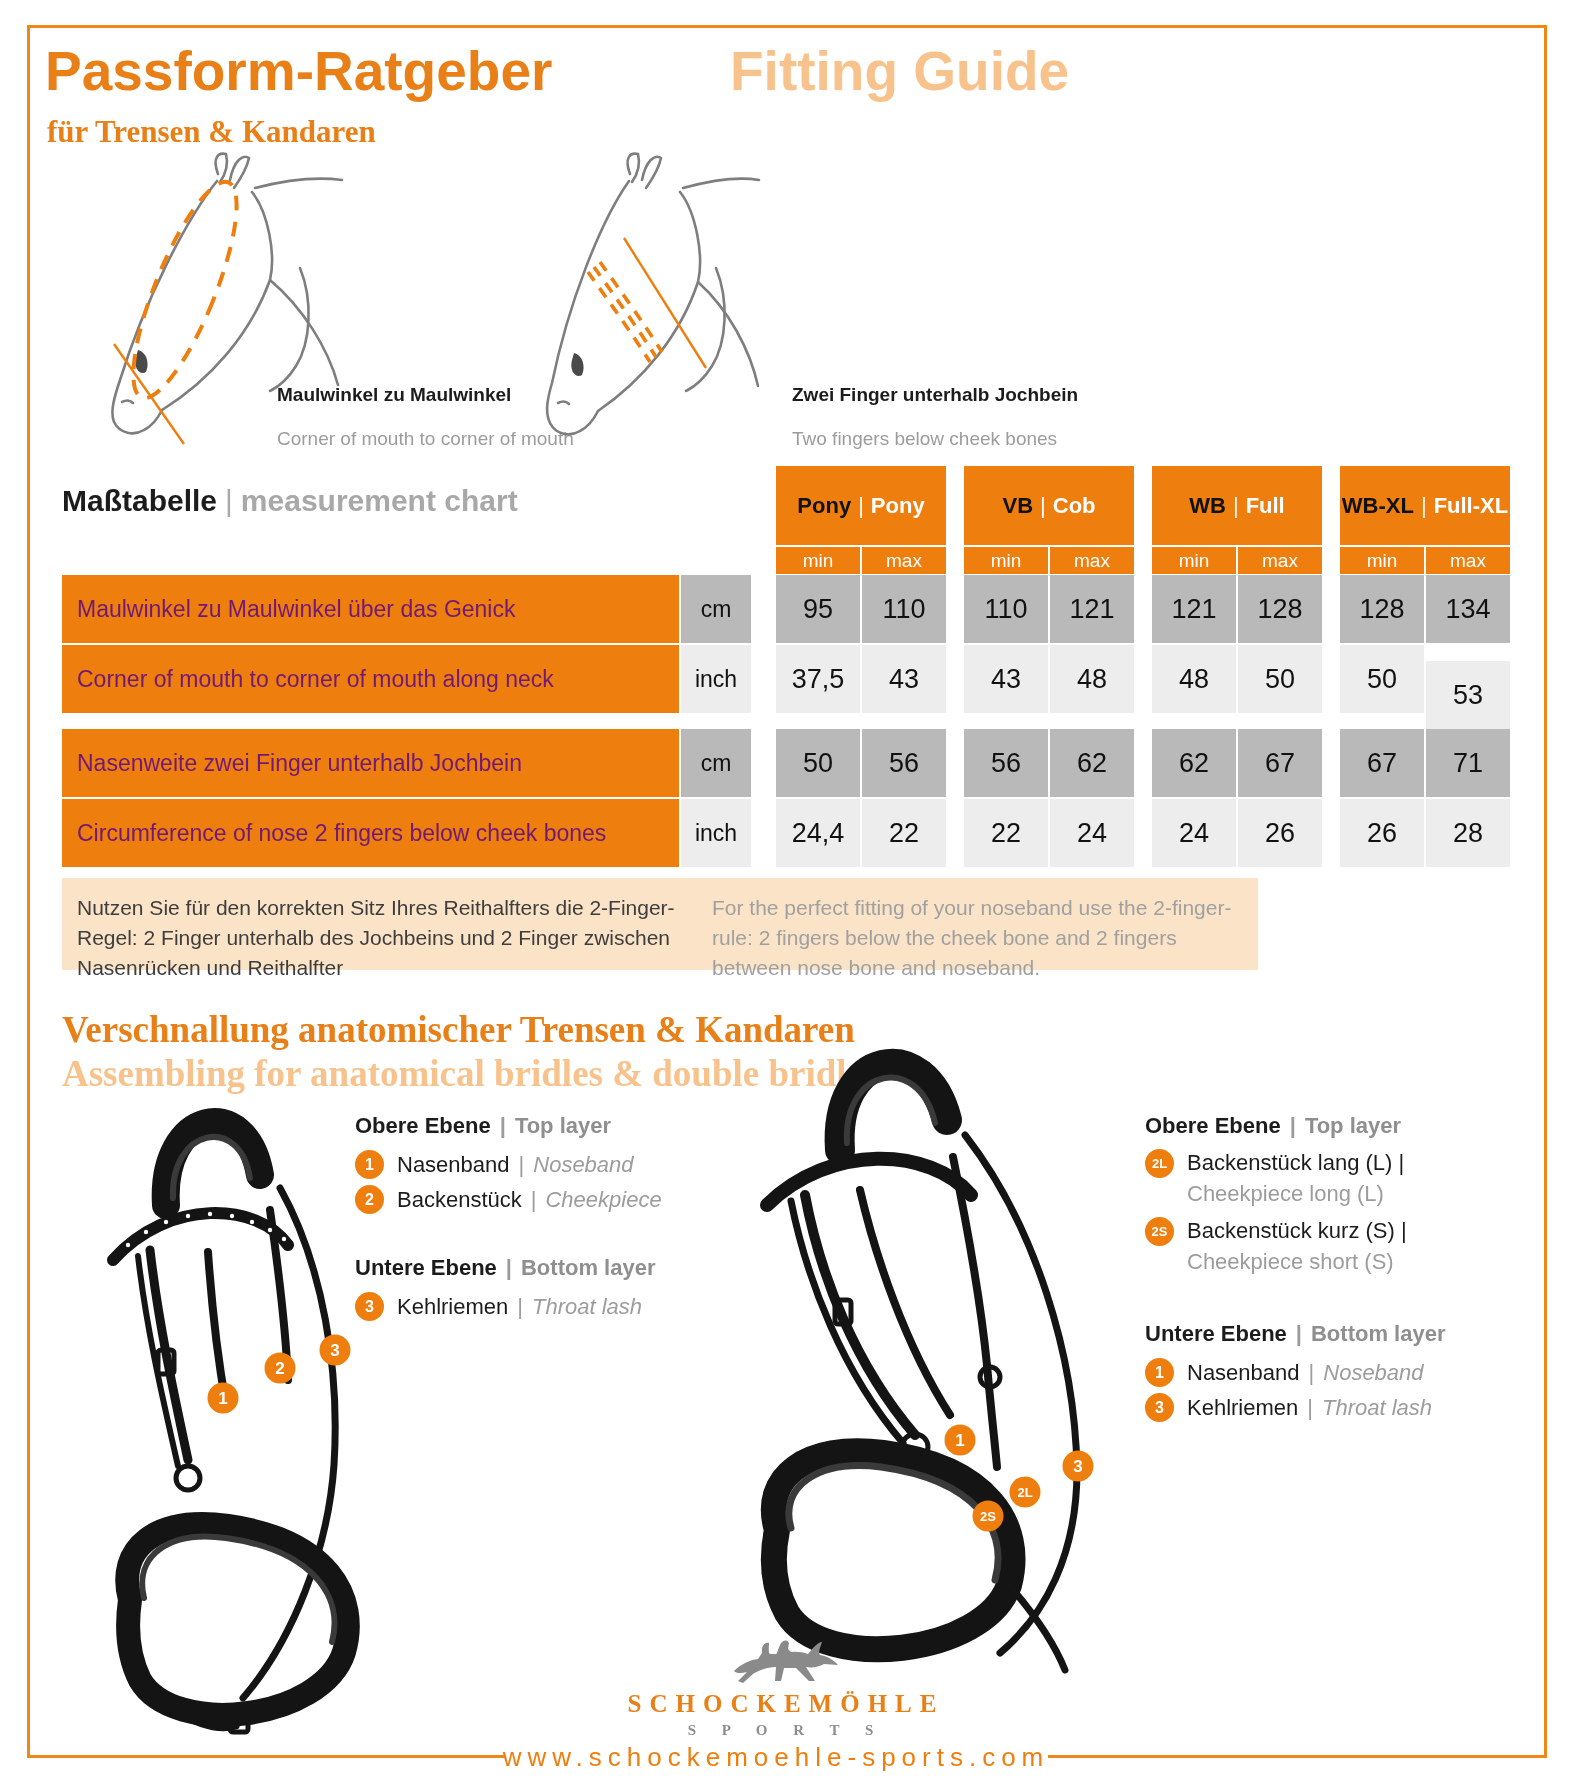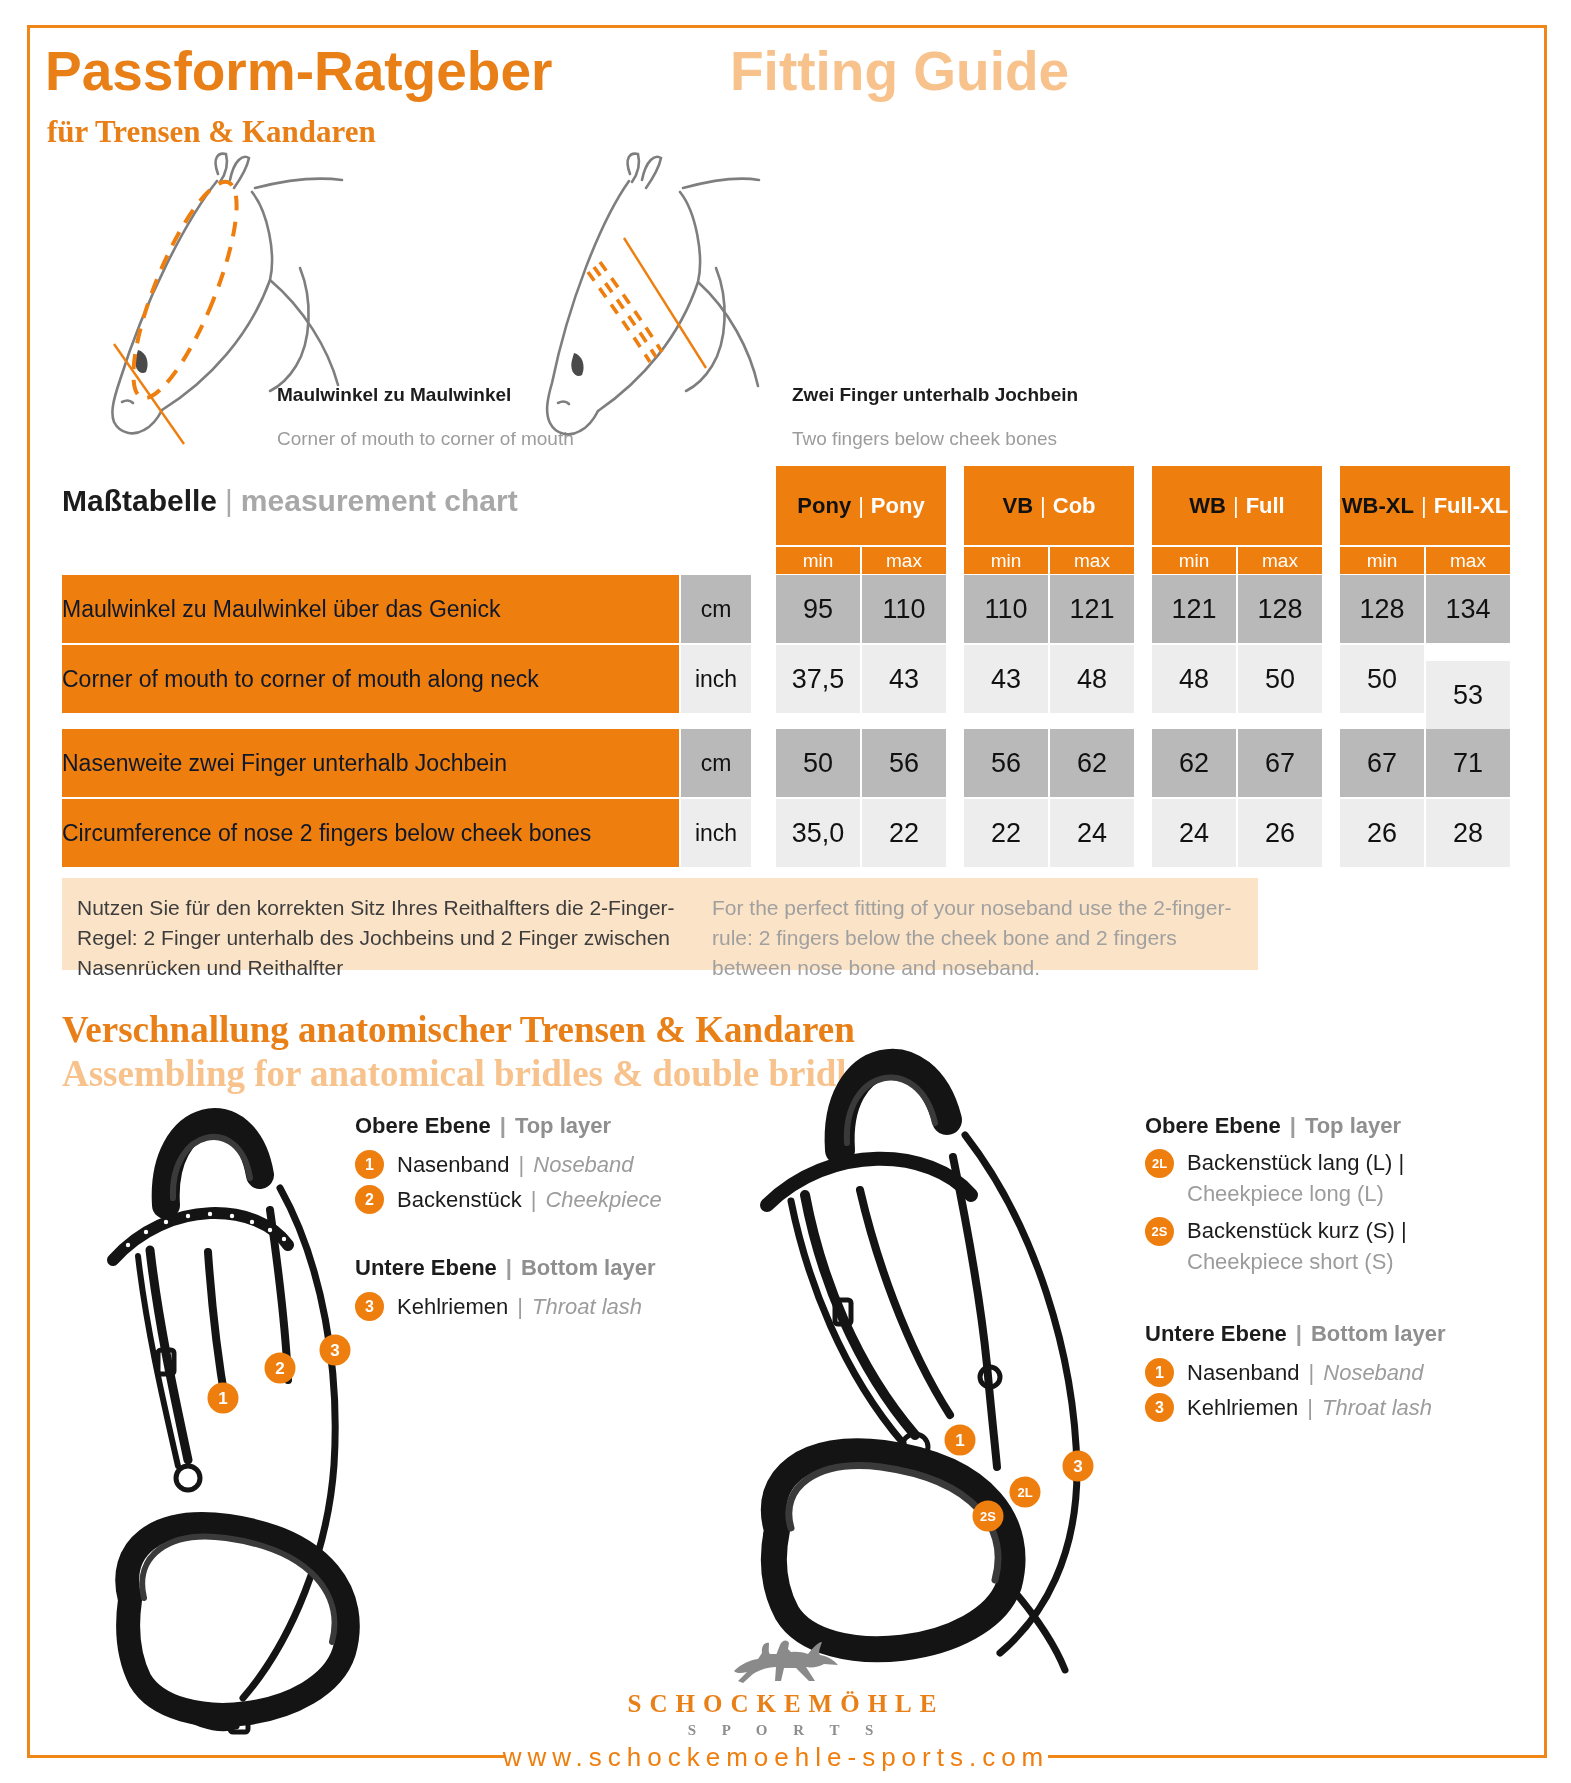--- a/index.html
+++ b/index.html
@@ -28,21 +28,21 @@
   #chart-title{position:absolute;left:62px;top:484px;font-size:30px;font-weight:bold;white-space:nowrap;}
   #chart-title .de{color:#1c1c1c;}
   #chart-title .sep{color:#a8a8a8;font-weight:normal;padding:0 8px;}
   #chart-title .en{color:#a8a8a8;}
   #table-root{position:absolute;left:62px;top:466px;width:1450px;height:402px;}
   .grp-head{position:absolute;height:79px;background:var(--orange);display:flex;align-items:center;justify-content:center;font-size:22px;font-weight:bold;white-space:nowrap;}
   .grp-head .de{color:#111;}
   .grp-head .sep{color:#fff;font-weight:normal;padding:0 7px;}
   .grp-head .en{color:#fff;}
   .mm-cell{position:absolute;top:81px;height:27px;background:var(--orange);color:#fff;font-size:19px;display:flex;align-items:center;justify-content:center;}
-  .row-label{position:absolute;left:0;width:617px;height:68px;background:var(--orange);color:#0f172a;font-size:23px;display:flex;align-items:center;}
+  .row-label{position:absolute;left:0;width:617px;height:68px;background:var(--orange);color:#701a75;font-size:23px;display:flex;align-items:center;padding-left:15px;}
   .unit-cell{position:absolute;left:619px;width:70px;height:68px;color:#111;font-size:23px;display:flex;align-items:center;justify-content:center;}
   .val-cell{position:absolute;width:84px;height:68px;color:#111;font-size:27px;display:flex;align-items:center;justify-content:center;}
   .shade-dark{background:#b9b9b9;}
   .shade-light{background:#ededed;}
 
   
   #note-box{position:absolute;left:62px;top:878px;width:1196px;height:92px;background:#fbe3c7;}
   #note-box .note-de{position:absolute;left:15px;top:15px;width:625px;font-size:21px;line-height:30px;color:#3d3d3d;}
   #note-box .note-en{position:absolute;left:650px;top:15px;width:530px;font-size:21px;line-height:30px;color:#a0a0a0;}
 
@@ -190,21 +190,21 @@
       <div class="val-cell shade-dark" style="left:714px;top:263px;">50</div>
       <div class="val-cell shade-dark" style="left:800px;top:263px;">56</div>
       <div class="val-cell shade-dark" style="left:902px;top:263px;">56</div>
       <div class="val-cell shade-dark" style="left:988px;top:263px;">62</div>
       <div class="val-cell shade-dark" style="left:1090px;top:263px;">62</div>
       <div class="val-cell shade-dark" style="left:1176px;top:263px;">67</div>
       <div class="val-cell shade-dark" style="left:1278px;top:263px;">67</div>
       <div class="val-cell shade-dark" style="left:1364px;top:263px;">71</div>
       <div class="row-label" style="top:333px;">Circumference of nose 2 fingers below cheek bones</div>
       <div class="unit-cell shade-light" style="top:333px;">inch</div>
-      <div class="val-cell shade-light" style="left:714px;top:333px;">35,0</div>
+      <div class="val-cell shade-light" style="left:714px;top:333px;">24,4</div>
       <div class="val-cell shade-light" style="left:800px;top:333px;">22</div>
       <div class="val-cell shade-light" style="left:902px;top:333px;">22</div>
       <div class="val-cell shade-light" style="left:988px;top:333px;">24</div>
       <div class="val-cell shade-light" style="left:1090px;top:333px;">24</div>
       <div class="val-cell shade-light" style="left:1176px;top:333px;">26</div>
       <div class="val-cell shade-light" style="left:1278px;top:333px;">26</div>
       <div class="val-cell shade-light" style="left:1364px;top:333px;">28</div>
     </div>
 
   <div id="note-box">

